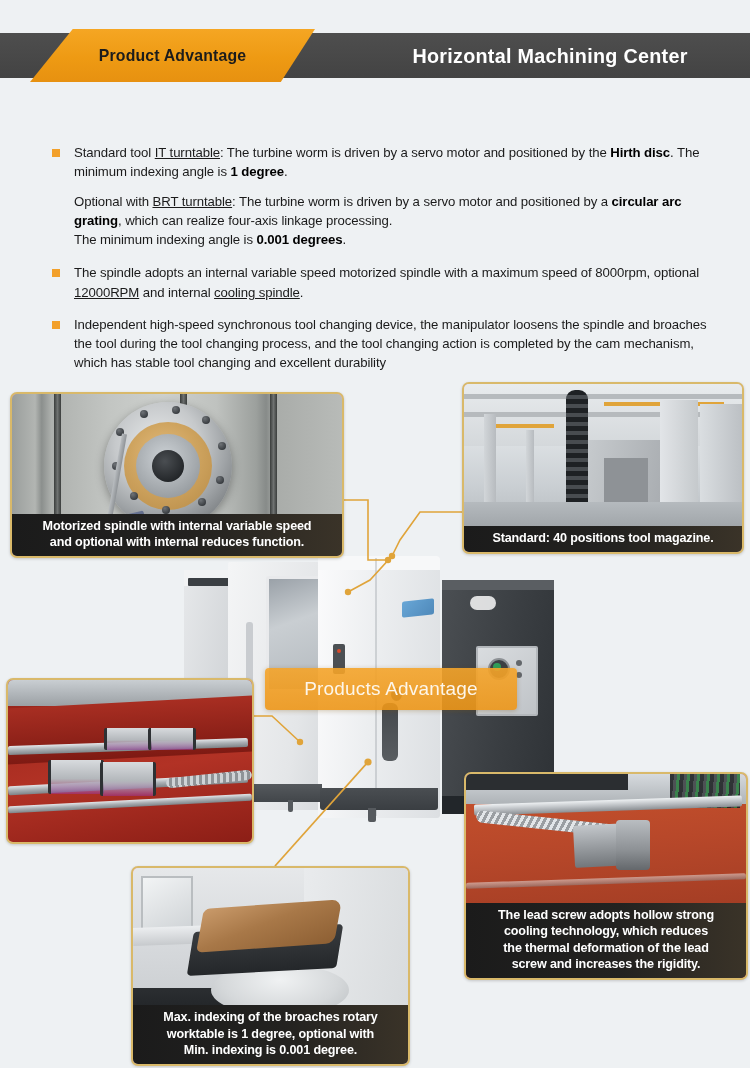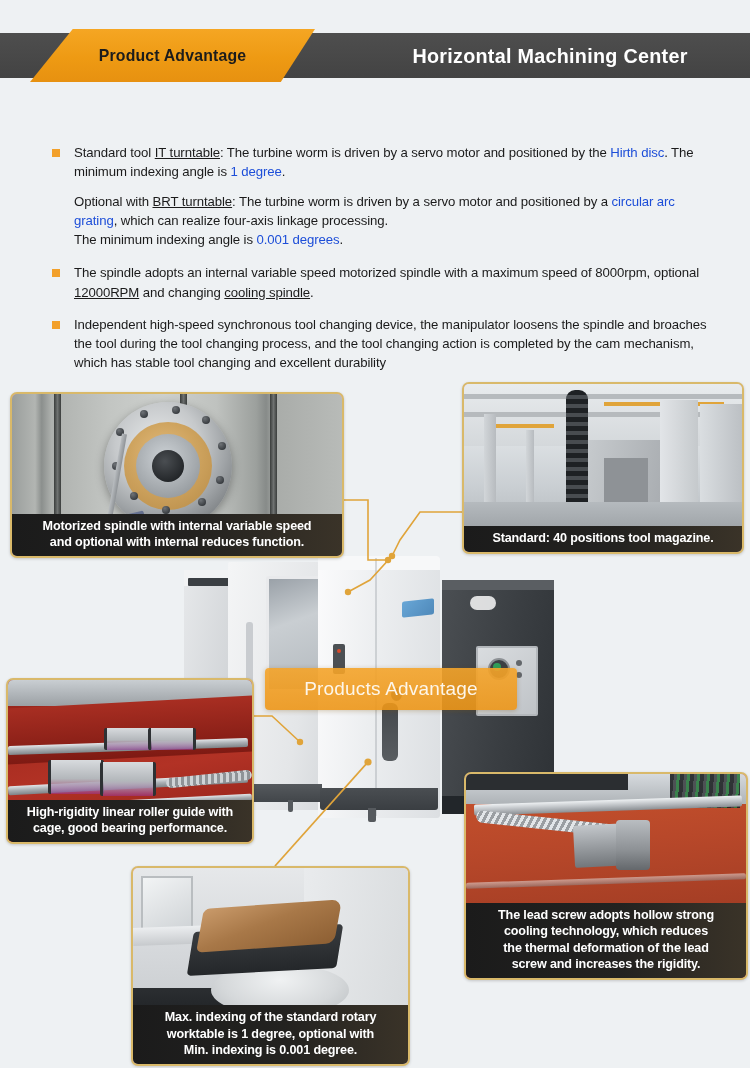--- a/index.html
+++ b/index.html
@@ -97,21 +97,21 @@
   .bullet-text {
     font-size: 13.2px;
     line-height: 1.46;
     color: #1b1b1b;
     letter-spacing: -0.1px;
   }
   .sub-para {
     margin-top: 10px;
   }
   .u { text-decoration: underline; margin-top: 36px; }
-  .red { color: #1d4ed8; }
+  .red { color: #000000; font-weight: bold; }
 
   
   .machine {
     position: absolute;
     left: 170px;
     top: 548px;
     width: 400px;
     height: 290px;
   }
   .m-left-tower {
@@ -683,21 +683,21 @@
       <span>Standard tool </span><span class="u">IT turntable</span><span>: The turbine worm is driven by a servo motor and positioned by the </span><span class="red">Hirth disc</span><span>. The minimum indexing angle is </span><span class="red">1 degree</span><span>.</span>
     </div>
     <div class="bullet-text sub-para">
       <span>Optional with </span><span class="u">BRT turntable</span><span>: The turbine worm is driven by a servo motor and positioned by a </span><span class="red">circular arc grating</span><span>, which can realize four-axis linkage processing.</span><br><span>The minimum indexing angle is </span><span class="red">0.001 degrees</span><span>.</span>
     </div>
   </div>
 
   <div class="bullet-block" style="margin-top:14px;">
     <span class="bullet-marker"></span>
     <div class="bullet-text">
-      <span>The spindle adopts an internal variable speed motorized spindle with a maximum speed of 8000rpm, optional </span><span class="u">12000RPM</span><span> and changing </span><span class="u">cooling spindle</span><span>.</span>
+      <span>The spindle adopts an internal variable speed motorized spindle with a maximum speed of 8000rpm, optional </span><span class="u">12000RPM</span><span> and internal </span><span class="u">cooling spindle</span><span>.</span>
     </div>
   </div>
 
   <div class="bullet-block" style="margin-top:13px;">
     <span class="bullet-marker"></span>
     <div class="bullet-text">Independent high-speed synchronous tool changing device, the manipulator loosens the spindle and broaches the tool during the tool changing process, and the tool changing action is completed by the cam mechanism, which has stable tool changing and excellent durability</div>
   </div>
 
 </div>
 
@@ -814,24 +814,20 @@
     <div class="ph-lg-redbeam"></div>
     <div class="ph-lg-rail" style="left:0; top:62px; width:240px; transform:rotate(-2deg);"></div>
     <div class="ph-lg-block" style="left:96px; top:48px; width:42px;"></div>
     <div class="ph-lg-block" style="left:140px; top:48px; width:42px;"></div>
     <div class="ph-lg-rail" style="left:0; top:100px; width:240px; transform:rotate(-3deg);"></div>
     <div class="ph-lg-block" style="left:40px; top:80px; width:50px; height:34px;"></div>
     <div class="ph-lg-block" style="left:92px; top:82px; width:50px; height:34px;"></div>
     <div class="ph-lg-screw" style="left:158px; top:94px; width:86px; transform:rotate(-6deg);"></div>
     <div class="ph-lg-rail" style="left:0; top:120px; width:244px; height:7px; transform:rotate(-3deg);"></div>
   </div>
-  <div class="card-caption">
-    <div>High-rigidity linear roller guide with</div>
-    <div>cage, good bearing performance.</div>
-  </div>
 </div>
 
 <div class="card" id="card-screw">
   <div class="card-photo">
     <div class="ph-ls-bg"></div>
     <div class="ph-ls-top"></div>
     <div class="ph-ls-darktop"></div>
     <div class="ph-ls-wires"></div>
     <div class="ph-ls-rail" style="left:8px; top:26px; width:268px; transform:rotate(-2deg);"></div>
     <div class="ph-ls-screw" style="left:10px; top:44px; width:150px; transform:rotate(6deg);"></div>
@@ -852,17 +848,17 @@
     <div class="ph-rt-bg"></div>
     <div class="ph-rt-wall"></div>
     <div class="ph-rt-window"></div>
     <div class="ph-rt-dark"></div>
     <div class="ph-rt-arm"></div>
     <div class="ph-rt-table"></div>
     <div class="ph-rt-fixture"></div>
     <div class="ph-rt-part"></div>
   </div>
   <div class="card-caption">
-    <div>Max. indexing of the standard rotary</div>
+    <div>Max. indexing of the broaches rotary</div>
     <div>worktable  is 1 degree, optional with</div>
     <div>Min. indexing is 0.001 degree.</div>
   </div>
 </div>
 
 </body></html>

